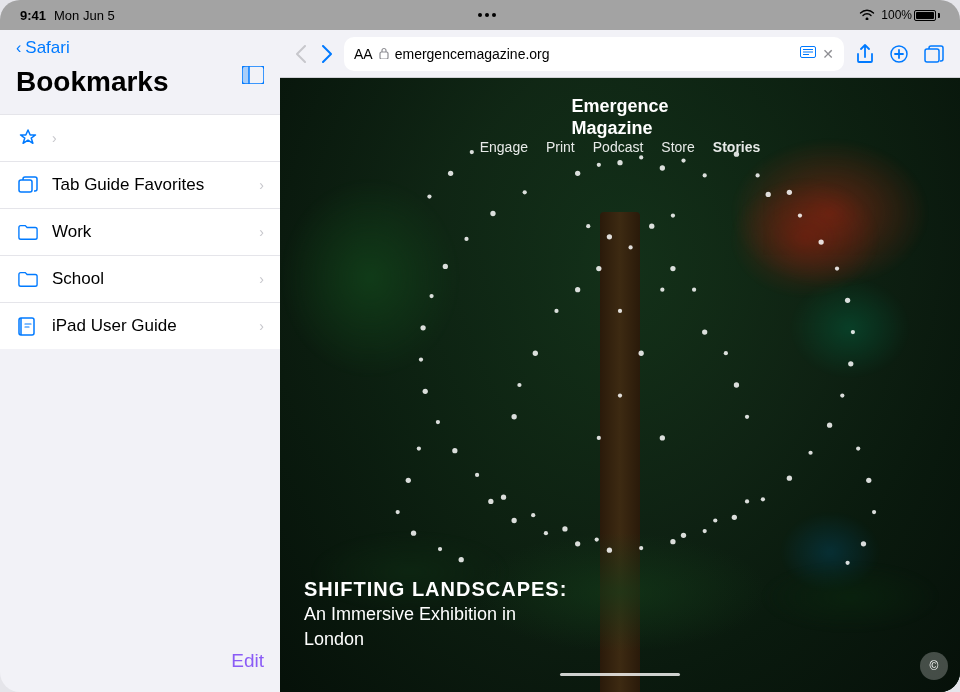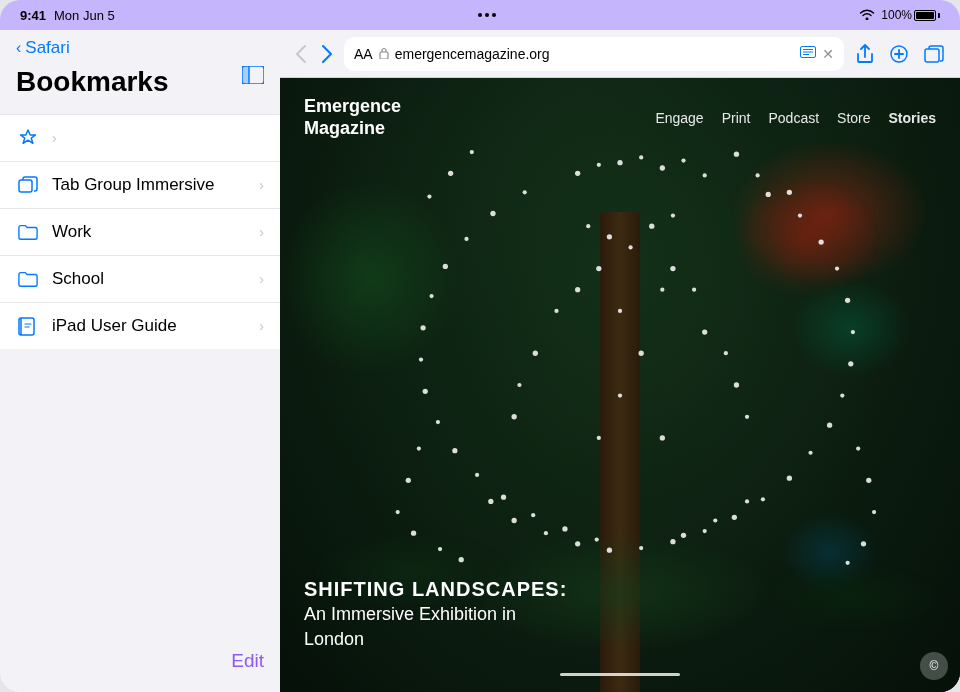--- a/index.html
+++ b/index.html
@@ -15,21 +15,21 @@
       border-radius: 20px;
       position: relative;
     }
 
     
     .status-bar {
       display: flex;
       justify-content: space-between;
       align-items: center;
       padding: 6px 20px;
-      background: #c4b5fd;
+      background: #a3a3a3;
       height: 30px;
       flex-shrink: 0;
     }
     .status-time {
       font-size: 13px;
       font-weight: 600;
       color: #000;
     }
     .status-date {
       font-size: 13px;
@@ -295,20 +295,21 @@
     
     .site-nav {
       position: absolute;
       top: 0;
       left: 0;
       right: 0;
       display: flex;
       align-items: center;
       padding: 18px 24px;
       z-index: 10;
+      flex-direction: column;
     }
 
     .site-logo {
       color: white;
       font-size: 18px;
       font-weight: 700;
       line-height: 1.2;
       flex: 1;
     }
 
@@ -452,21 +453,21 @@
         <span class="bookmark-chevron">›</span>
       </div>
 
       <div class="bookmark-item">
         <div class="bookmark-icon">
           <svg width="20" height="20" viewBox="0 0 20 20" fill="none">
             <rect x="1" y="5" width="13" height="12" rx="2" stroke="#007aff" stroke-width="1.5" fill="none"></rect>
             <path d="M5 5V4a2 2 0 012-2h10a2 2 0 012 2v10a2 2 0 01-2 2h-1" stroke="#007aff" stroke-width="1.5" fill="none"></path>
           </svg>
         </div>
-        <span class="bookmark-label">Tab Group Immersive</span>
+        <span class="bookmark-label">Tab Guide Favorites</span>
         <span class="bookmark-chevron">›</span>
       </div>
 
       <div class="bookmark-item">
         <div class="bookmark-icon">
           <svg width="20" height="18" viewBox="0 0 22 18" fill="none">
             <path d="M1 4a2 2 0 012-2h5l2 2h9a2 2 0 012 2v9a2 2 0 01-2 2H3a2 2 0 01-2-2V4z" stroke="#007aff" stroke-width="1.5" fill="none"></path>
           </svg>
         </div>
         <span class="bookmark-label">Work</span>

